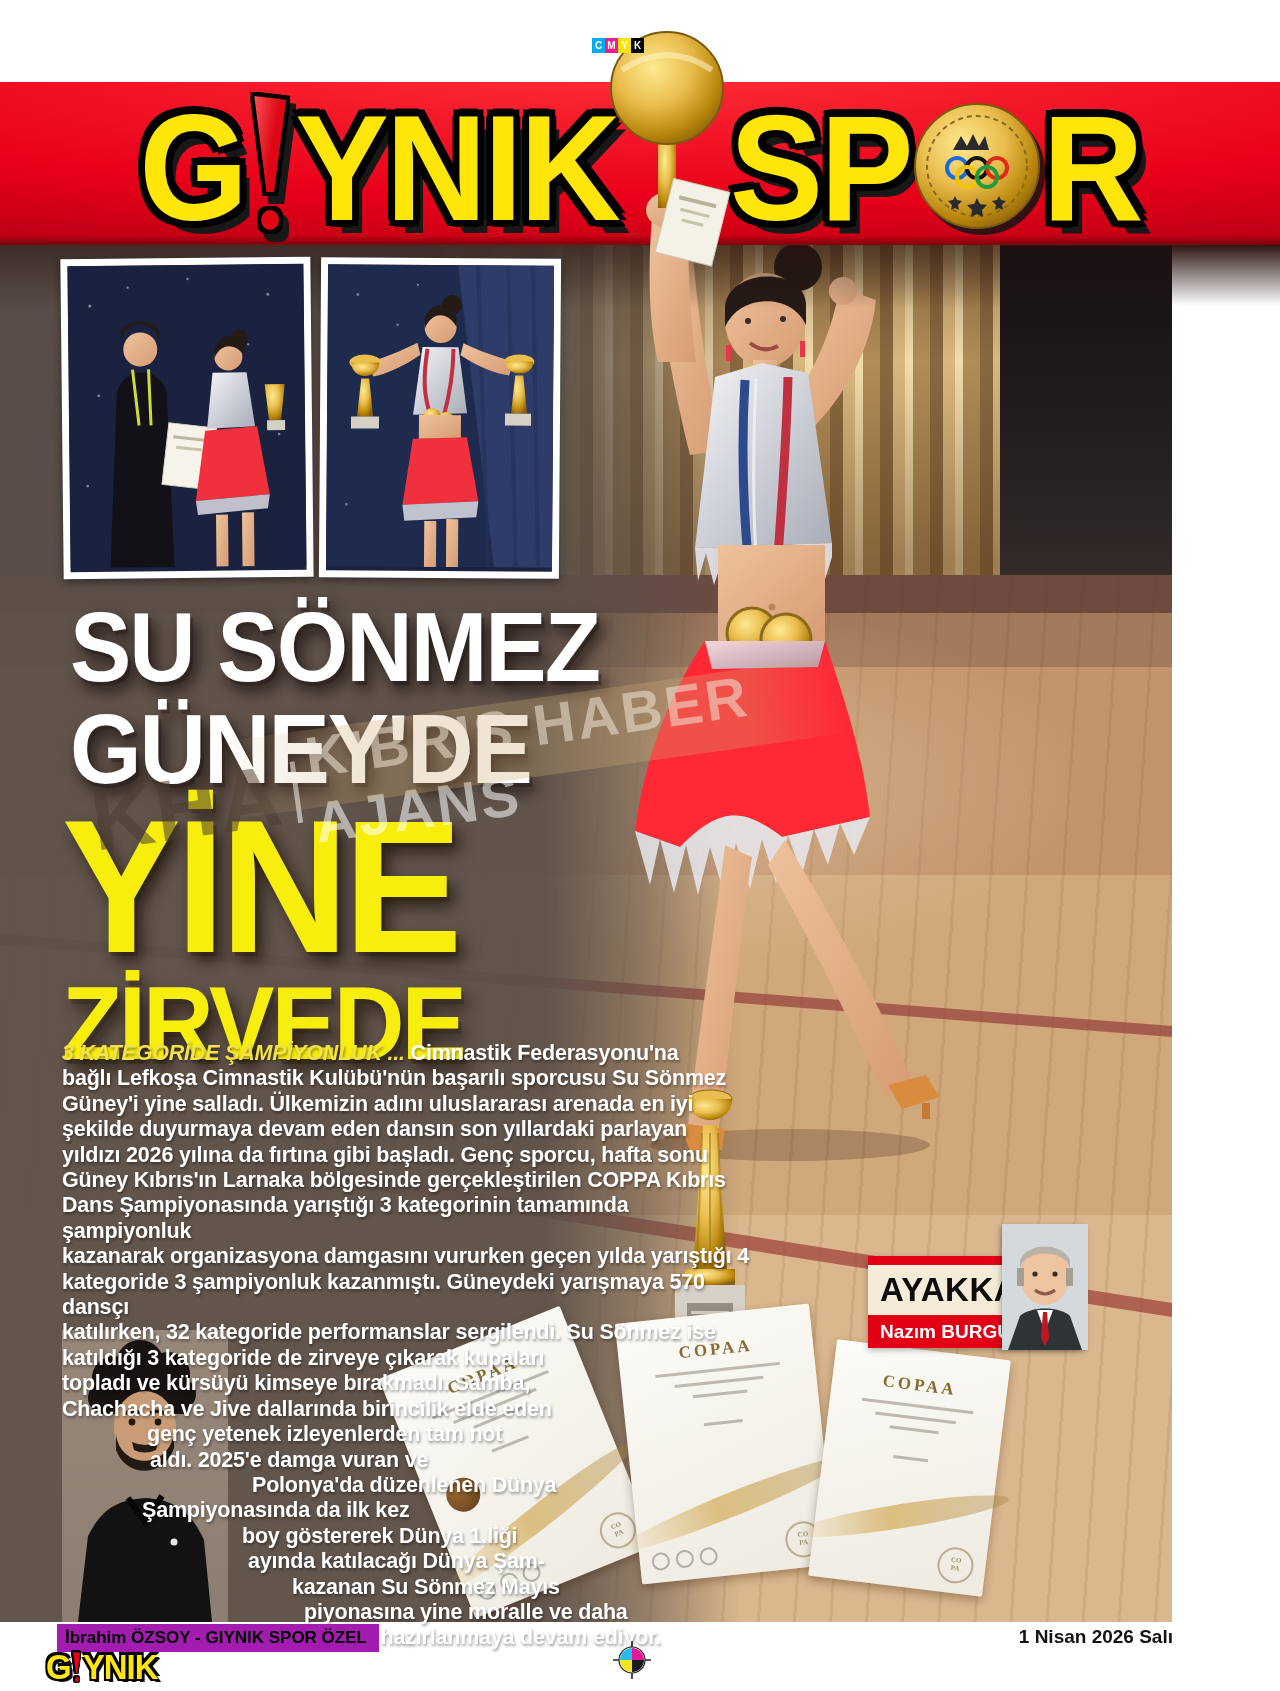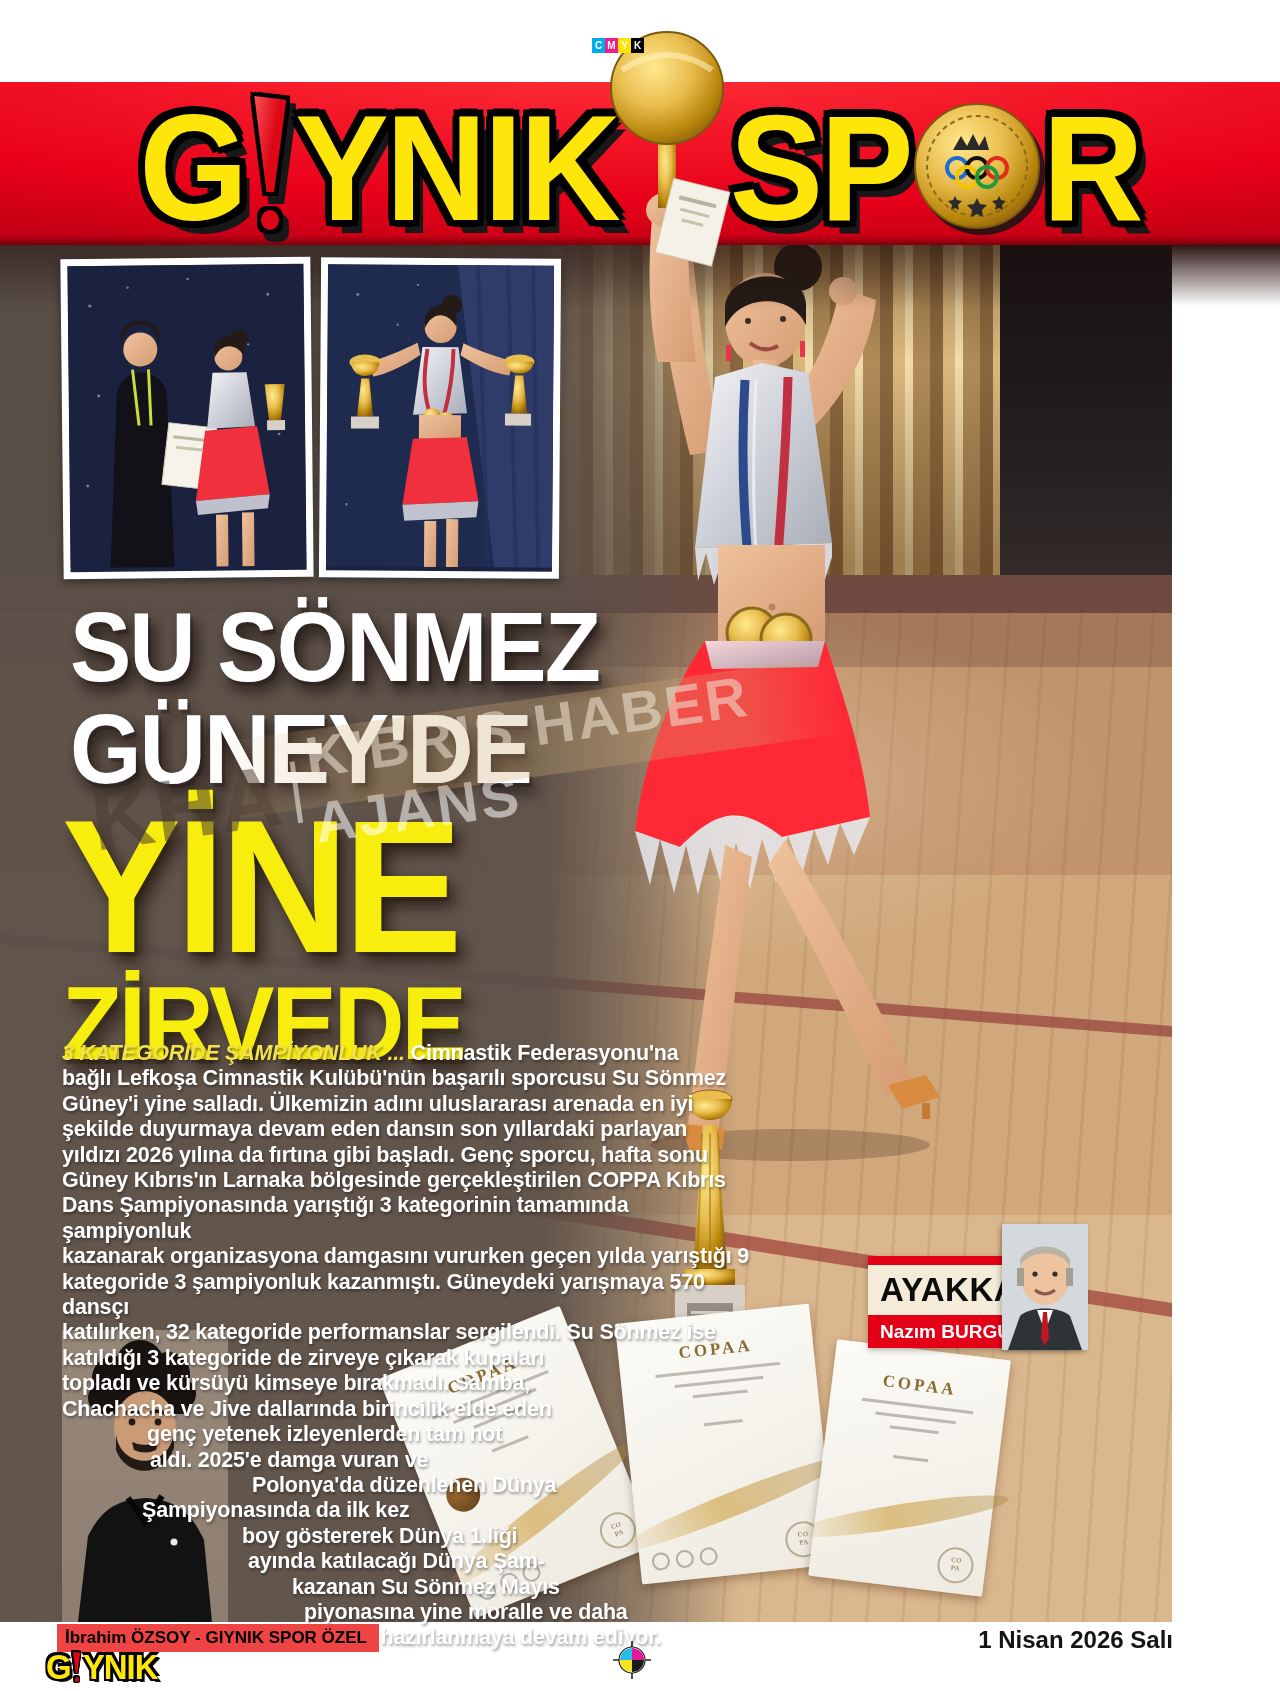--- a/index.html
+++ b/index.html
@@ -125,32 +125,32 @@
   
   .ay-box{left:868px;top:1256px;width:212px;z-index:5;box-shadow:0 2px 6px rgba(0,0,0,.3);}
   .ay-bar{height:9px;background:#e30016;}
   .ay-main{background:#f4ecd9;height:50px;display:flex;align-items:center;padding-left:12px;
     font-size:33px;font-weight:bold;color:#0d0d0d;letter-spacing:.5px;}
   .ay-sub{background:#e30016;height:33px;display:flex;align-items:center;padding-left:12px;
     color:#fff;font-size:19px;font-weight:bold;}
   .burgul{left:1002px;top:1224px;width:86px;height:126px;z-index:6;box-shadow:-2px 2px 5px rgba(0,0,0,.25);}
 
   
-  .credit{left:57px;top:1624px;background:#ef4444;color:#000;font-size:17px;font-weight:bold;
+  .credit{left:57px;top:1624px;background:#a21caf;color:#000;font-size:17px;font-weight:bold;
     padding:4px 12px 4px 8px;z-index:7;white-space:nowrap;}
   .footer-logo{left:46px;top:1650px;display:flex;align-items:flex-start;z-index:7;}
   .flg-letter{font-size:33px;line-height:1;font-weight:bold;color:#ffe60a;letter-spacing:-1px;transform:scaleY(1.05);
     text-shadow:-2px -2px 0 #000,2px -2px 0 #000,-2px 2px 0 #000,2px 2px 0 #000,3px 3px 0 #181818;}
   .excl-mini{position:relative;width:10px;height:30px;margin:2px 1px 0 1px;
     filter:drop-shadow(1.5px 0 0 #000) drop-shadow(-1.5px 0 0 #000) drop-shadow(0 1.5px 0 #000) drop-shadow(0 -1.5px 0 #000);}
   .excl-mini .wedge{position:absolute;top:0;left:1px;width:8px;height:21px;background:#dd0716;
     clip-path:polygon(5% 0,95% 4%,60% 100%,40% 100%);}
   .excl-mini .dot{position:absolute;bottom:0;left:3px;width:4px;height:5px;border-radius:50%;background:#dd0716;}
   .regmark{left:613px;top:1641px;width:38px;height:38px;z-index:7;}
-  .date{left:873px;top:1626px;width:300px;text-align:right;color:#141414;font-size:24px;font-weight:bold;z-index:7;}
+  .date{left:873px;top:1626px;width:300px;text-align:right;color:#141414;font-size:19px;font-weight:bold;z-index:7;}
 </style>
 </head>
 <body>
 
 <svg width="0" height="0" style="position:absolute" aria-hidden="true">
   <defs>
     <radialGradient id="goldG" cx="38%" cy="32%" r="75%">
       <stop offset="0%" stop-color="#ffe98f"></stop>
         <stop offset="45%" stop-color="#e9bd4e"></stop>
       <stop offset="80%" stop-color="#b8860b"></stop>
@@ -422,21 +422,21 @@
   </div>
 
   <div class="abs article">
     <div class="article-line"><span class="lead">3 KATEGORİDE ŞAMPİYONLUK ...</span><span> Cimnastik Federasyonu'na</span></div>
   <div class="article-line">bağlı Lefkoşa Cimnastik Kulübü'nün başarılı sporcusu Su Sönmez</div>
       <div class="article-line">Güney'i yine salladı. Ülkemizin adını uluslararası arenada en iyi</div>
       <div class="article-line">şekilde duyurmaya devam eden dansın son yıllardaki parlayan</div>
       <div class="article-line">yıldızı 2026 yılına da fırtına gibi başladı. Genç sporcu, hafta sonu</div>
       <div class="article-line">Güney Kıbrıs'ın Larnaka bölgesinde gerçekleştirilen COPPA Kıbrıs</div>
       <div class="article-line">Dans Şampiyonasında yarıştığı 3 kategorinin tamamında şampiyonluk</div>
-      <div class="article-line">kazanarak organizasyona damgasını vururken geçen yılda yarıştığı 9</div>
+      <div class="article-line">kazanarak organizasyona damgasını vururken geçen yılda yarıştığı 4</div>
       <div class="article-line">kategoride 3 şampiyonluk kazanmıştı. Güneydeki yarışmaya 570 dansçı</div>
       <div class="article-line">katılırken, 32 kategoride performanslar sergilendi. Su Sönmez ise</div>
       <div class="article-line">katıldığı 3 kategoride de zirveye çıkarak kupaları</div>
       <div class="article-line">topladı ve kürsüyü kimseye bırakmadı.  Samba,</div>
       <div class="article-line">Chachacha ve Jive dallarında birincilik elde eden</div>
       <div class="article-line">genç yetenek izleyenlerden tam not</div>
       <div class="article-line">aldı. 2025'e damga vuran ve</div>
       <div class="article-line">Polonya'da düzenlenen Dünya</div>
       <div class="article-line">Şampiyonasında da ilk kez</div>
       <div class="article-line">boy göstererek Dünya 1.liği</div>

